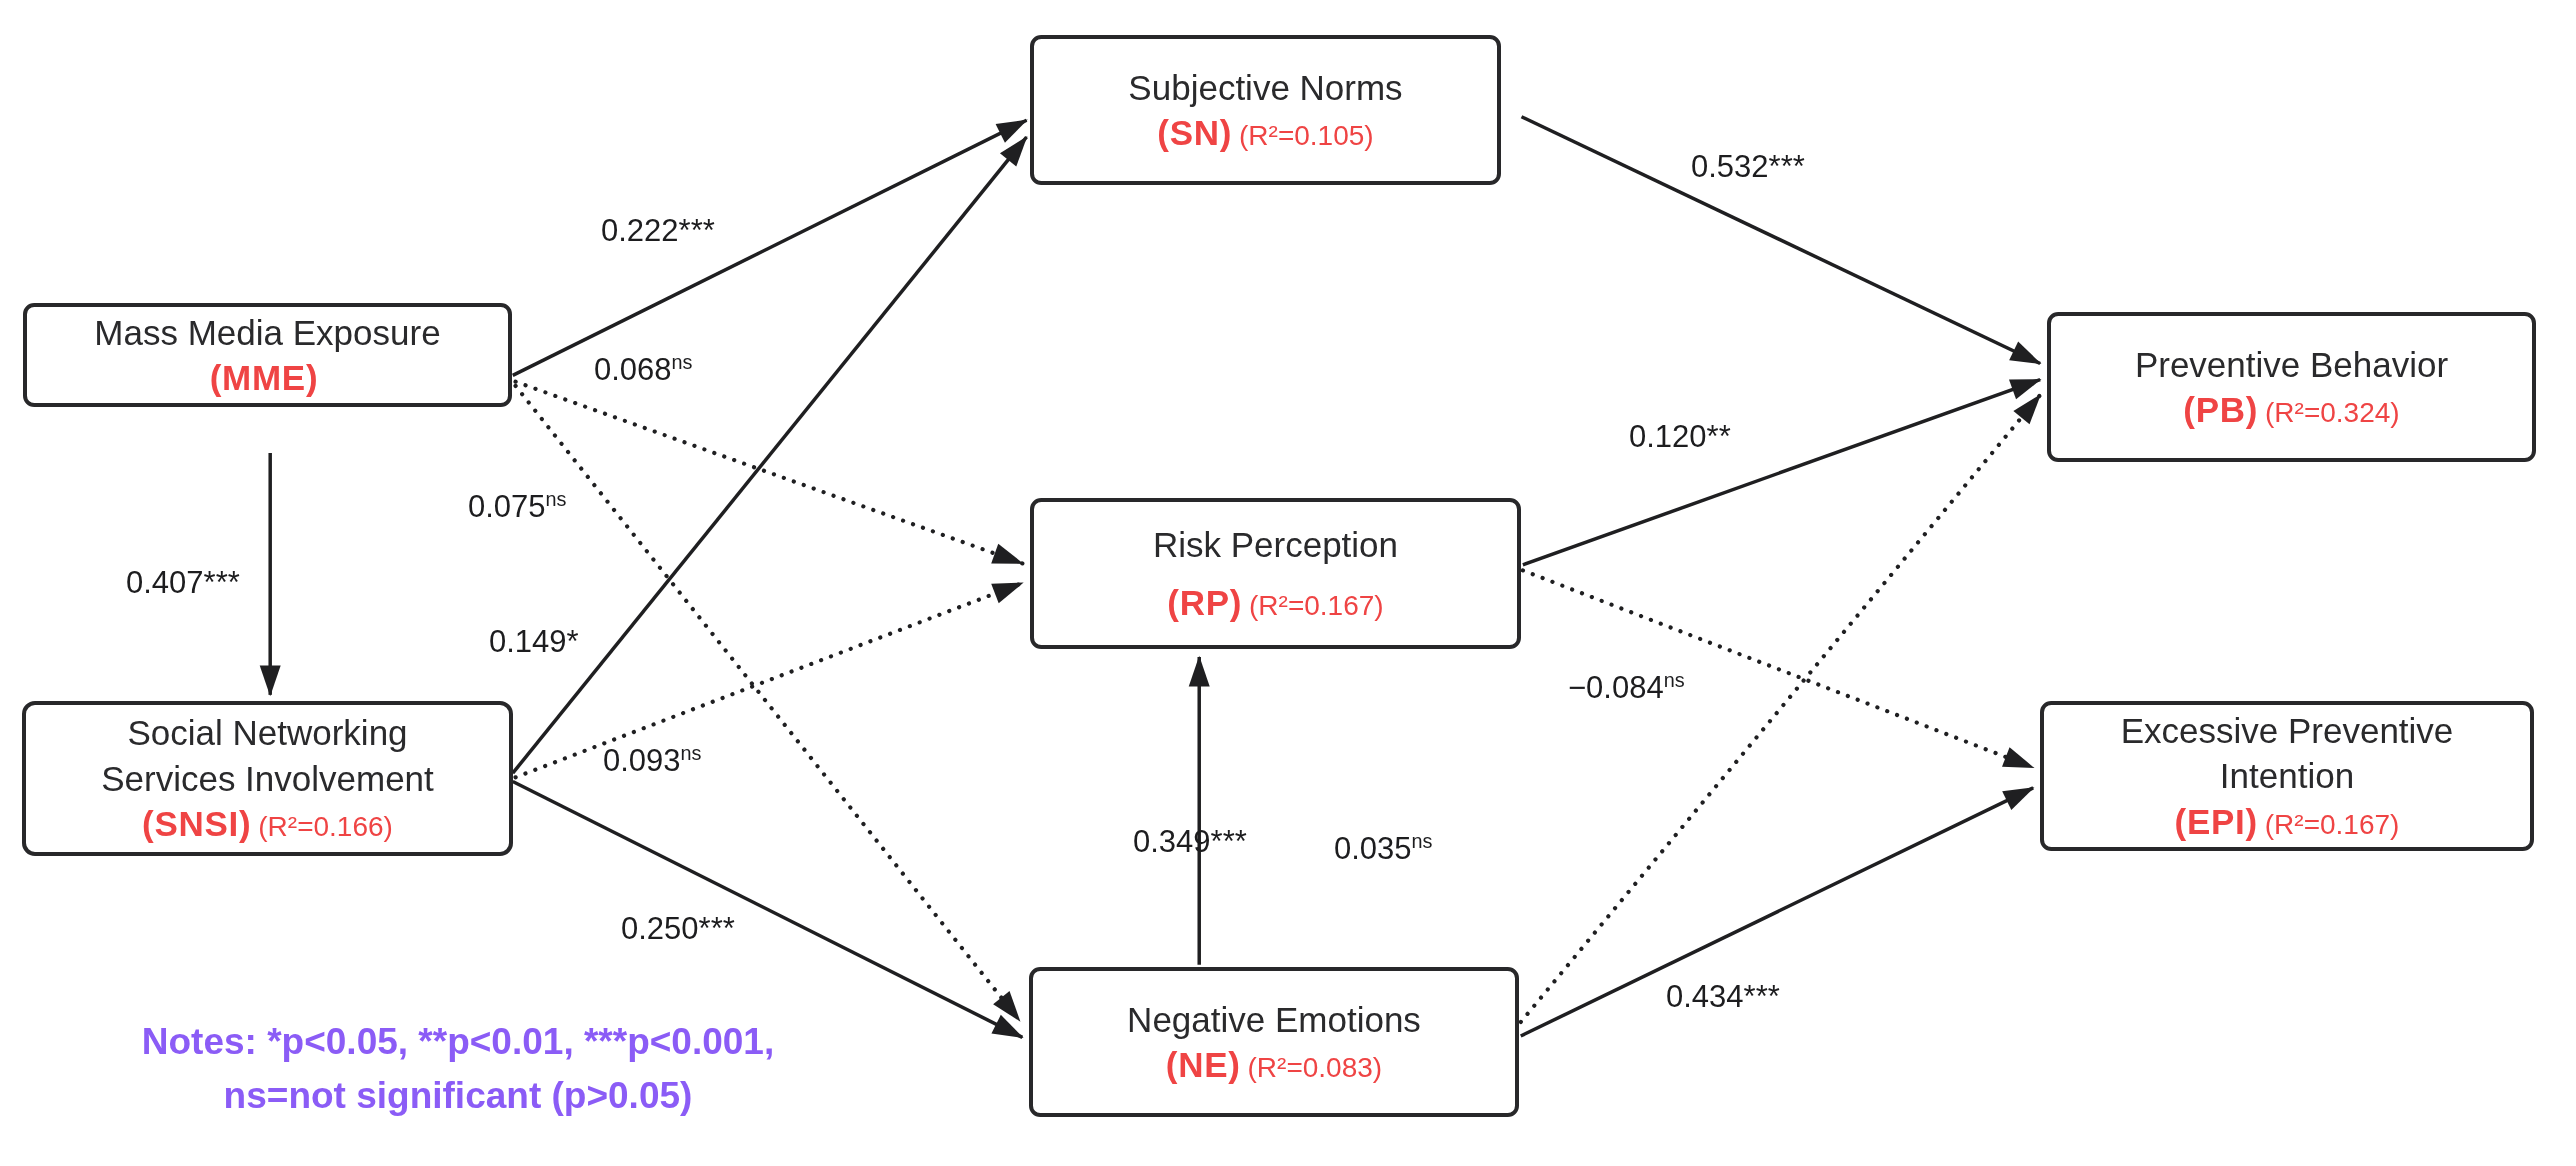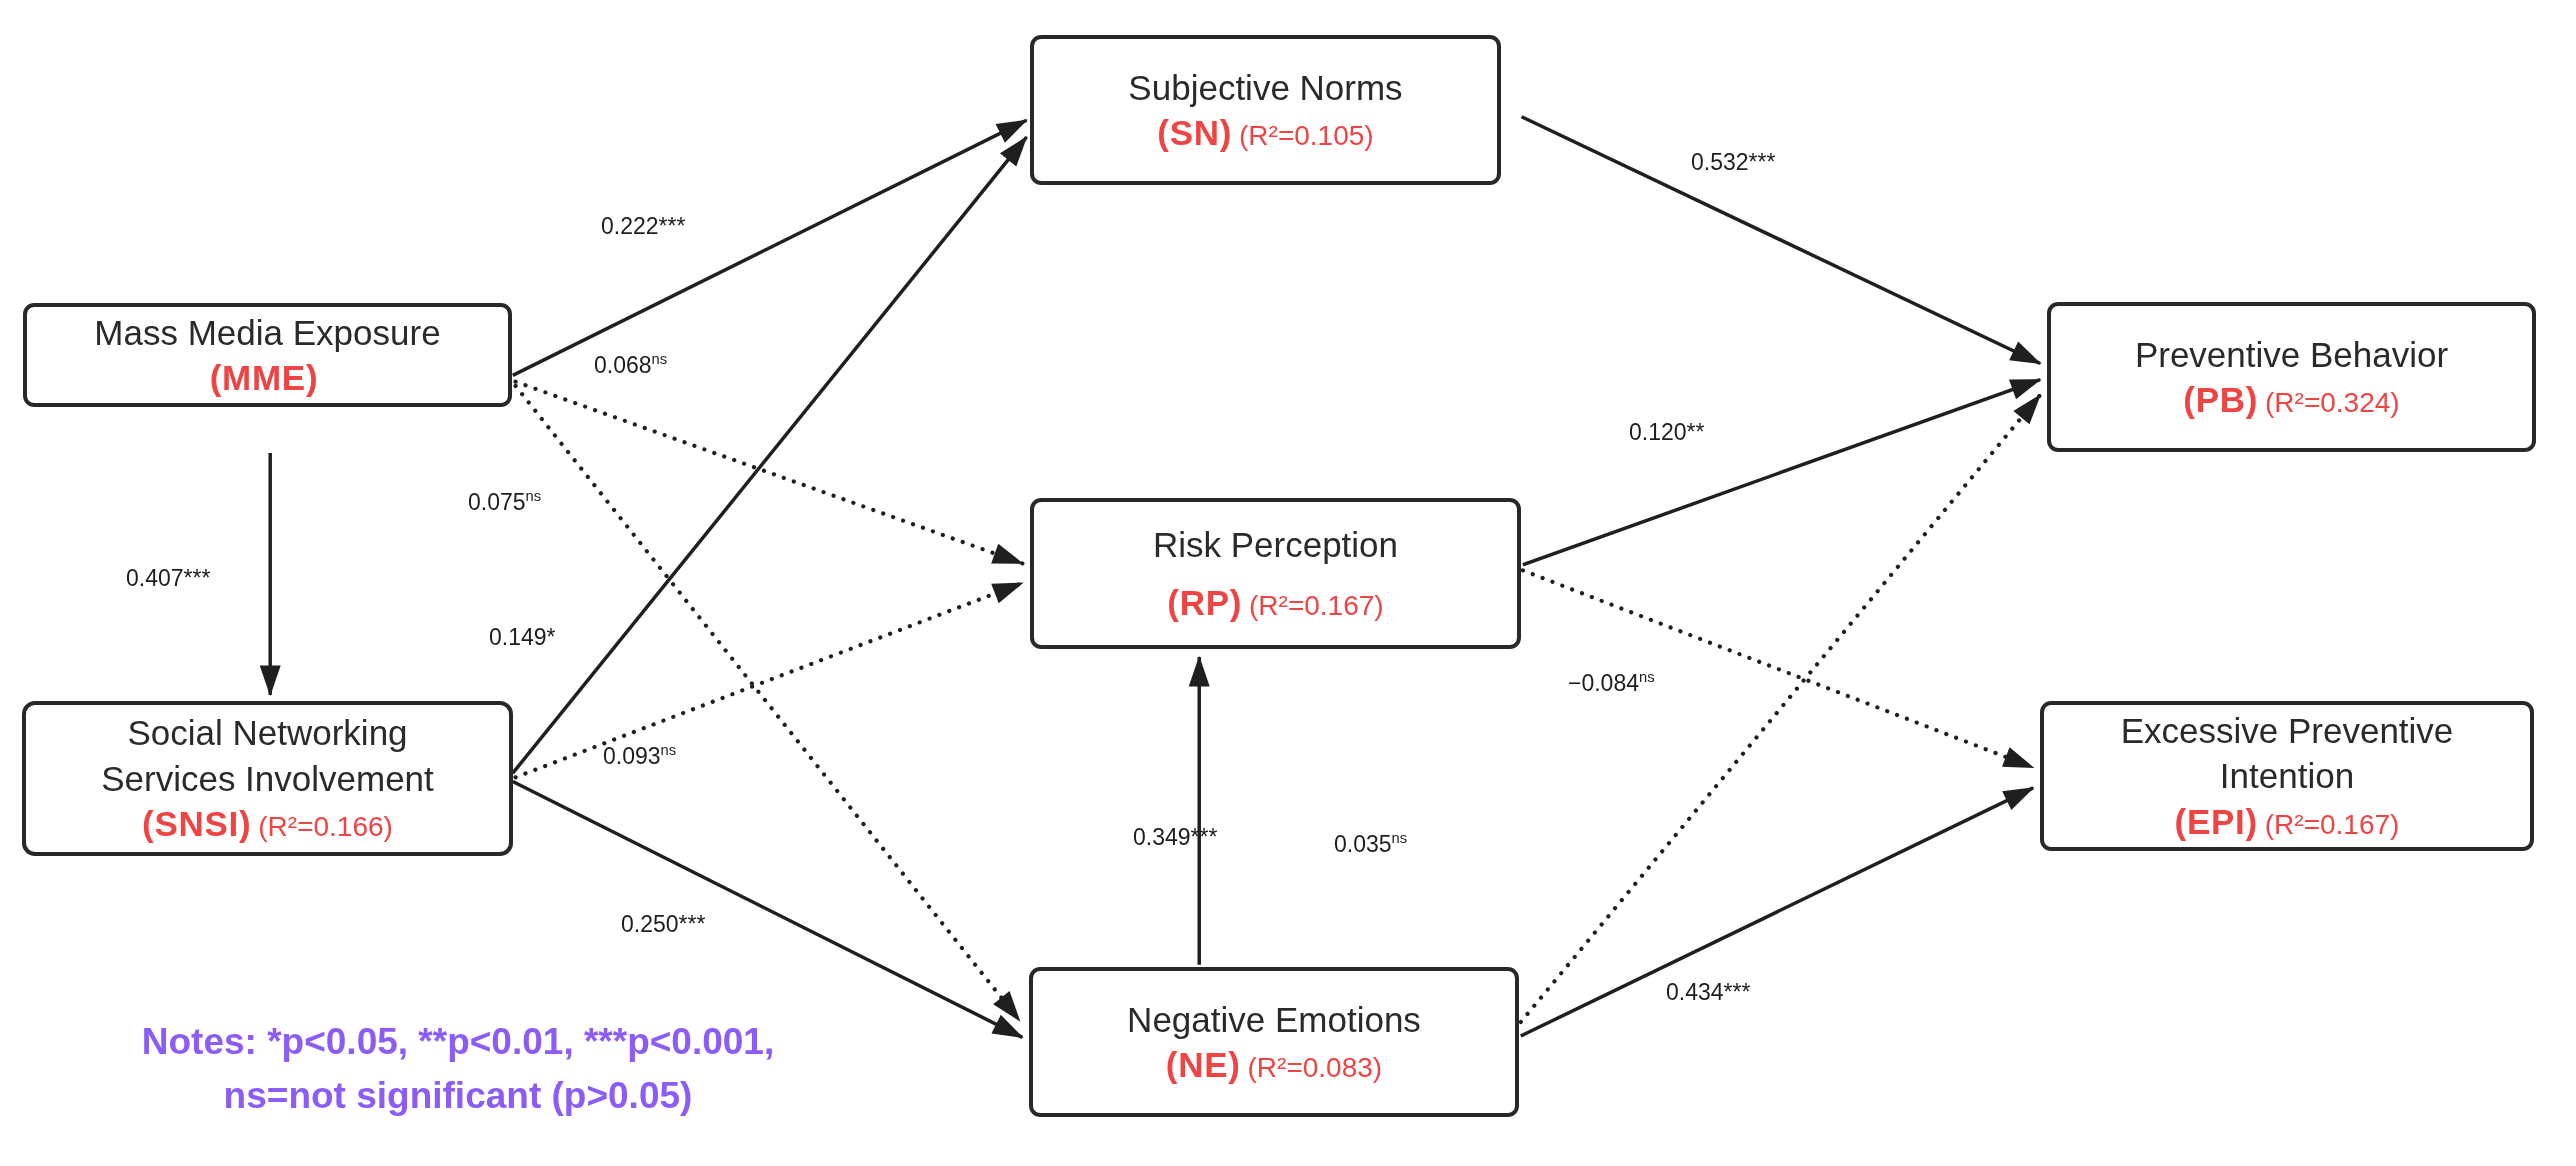--- a/index.html
+++ b/index.html
@@ -13,21 +13,21 @@
     position:absolute;box-sizing:border-box;background:#ffffff;
     border:4.2px solid #28282a;border-radius:11.2px;
     display:flex;flex-direction:column;align-items:center;justify-content:center;
     text-align:center;z-index:2;
   }
   .node-name{font-size:35px;line-height:1.3;color:#2a2a2c;max-width:406px;}
   .node-sub{font-size:35px;line-height:1.3;color:#ef4444;white-space:nowrap;}
   .node-abbr{font-weight:bold;letter-spacing:0.7px;}
   .node-r2{font-size:28px;margin-left:7px;}
   .edge-label{
-    position:absolute;font-size:23px;color:#1d1d1f;white-space:nowrap;z-index:3;
+    position:absolute;font-size:31px;color:#1d1d1f;white-space:nowrap;z-index:3;
   }
   .edge-label sup{font-size:0.64em;vertical-align:super;line-height:0;}
   .notes{
     position:absolute;left:98px;top:1015px;width:720px;
     text-align:center;font-weight:bold;font-size:37px;line-height:1.45;color:#8b5cf6;z-index:3;
   }
 </style>
 </head>
 <body>
 
@@ -74,21 +74,21 @@
   <div class="node" style="left:1030px;top:498px;width:491px;height:151px;gap:12px;">
     <div class="node-name">Risk Perception</div>
     <div class="node-sub"><span class="node-abbr">(RP)</span><span class="node-r2">(R²=0.167)</span></div>
   </div>
 
   <div class="node" style="left:1029px;top:967px;width:490px;height:150px;">
     <div class="node-name">Negative Emotions</div>
     <div class="node-sub"><span class="node-abbr">(NE)</span><span class="node-r2">(R²=0.083)</span></div>
   </div>
 
-  <div class="node" style="left:2047px;top:302px;width:489px;height:150px;">
+  <div class="node" style="left:2047px;top:312px;width:489px;height:150px;">
     <div class="node-name">Preventive Behavior</div>
     <div class="node-sub"><span class="node-abbr">(PB)</span><span class="node-r2">(R²=0.324)</span></div>
   </div>
 
   <div class="node" style="left:2040px;top:701px;width:494px;height:150px;">
     <div class="node-name">Excessive Preventive Intention</div>
     <div class="node-sub"><span class="node-abbr">(EPI)</span><span class="node-r2">(R²=0.167)</span></div>
   </div>
 
   <div class="edge-label" style="left:601px;top:213px;"><span>0.222***</span><sup></sup></div>

